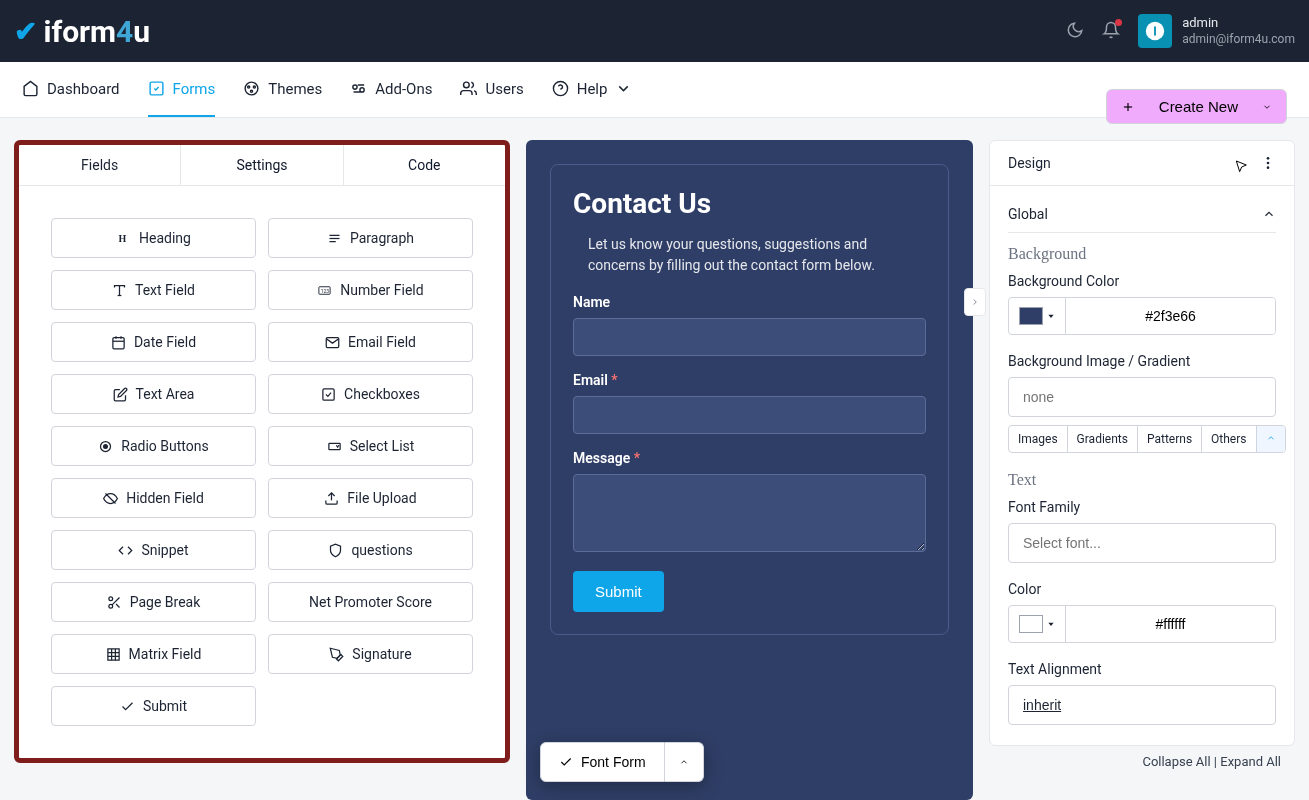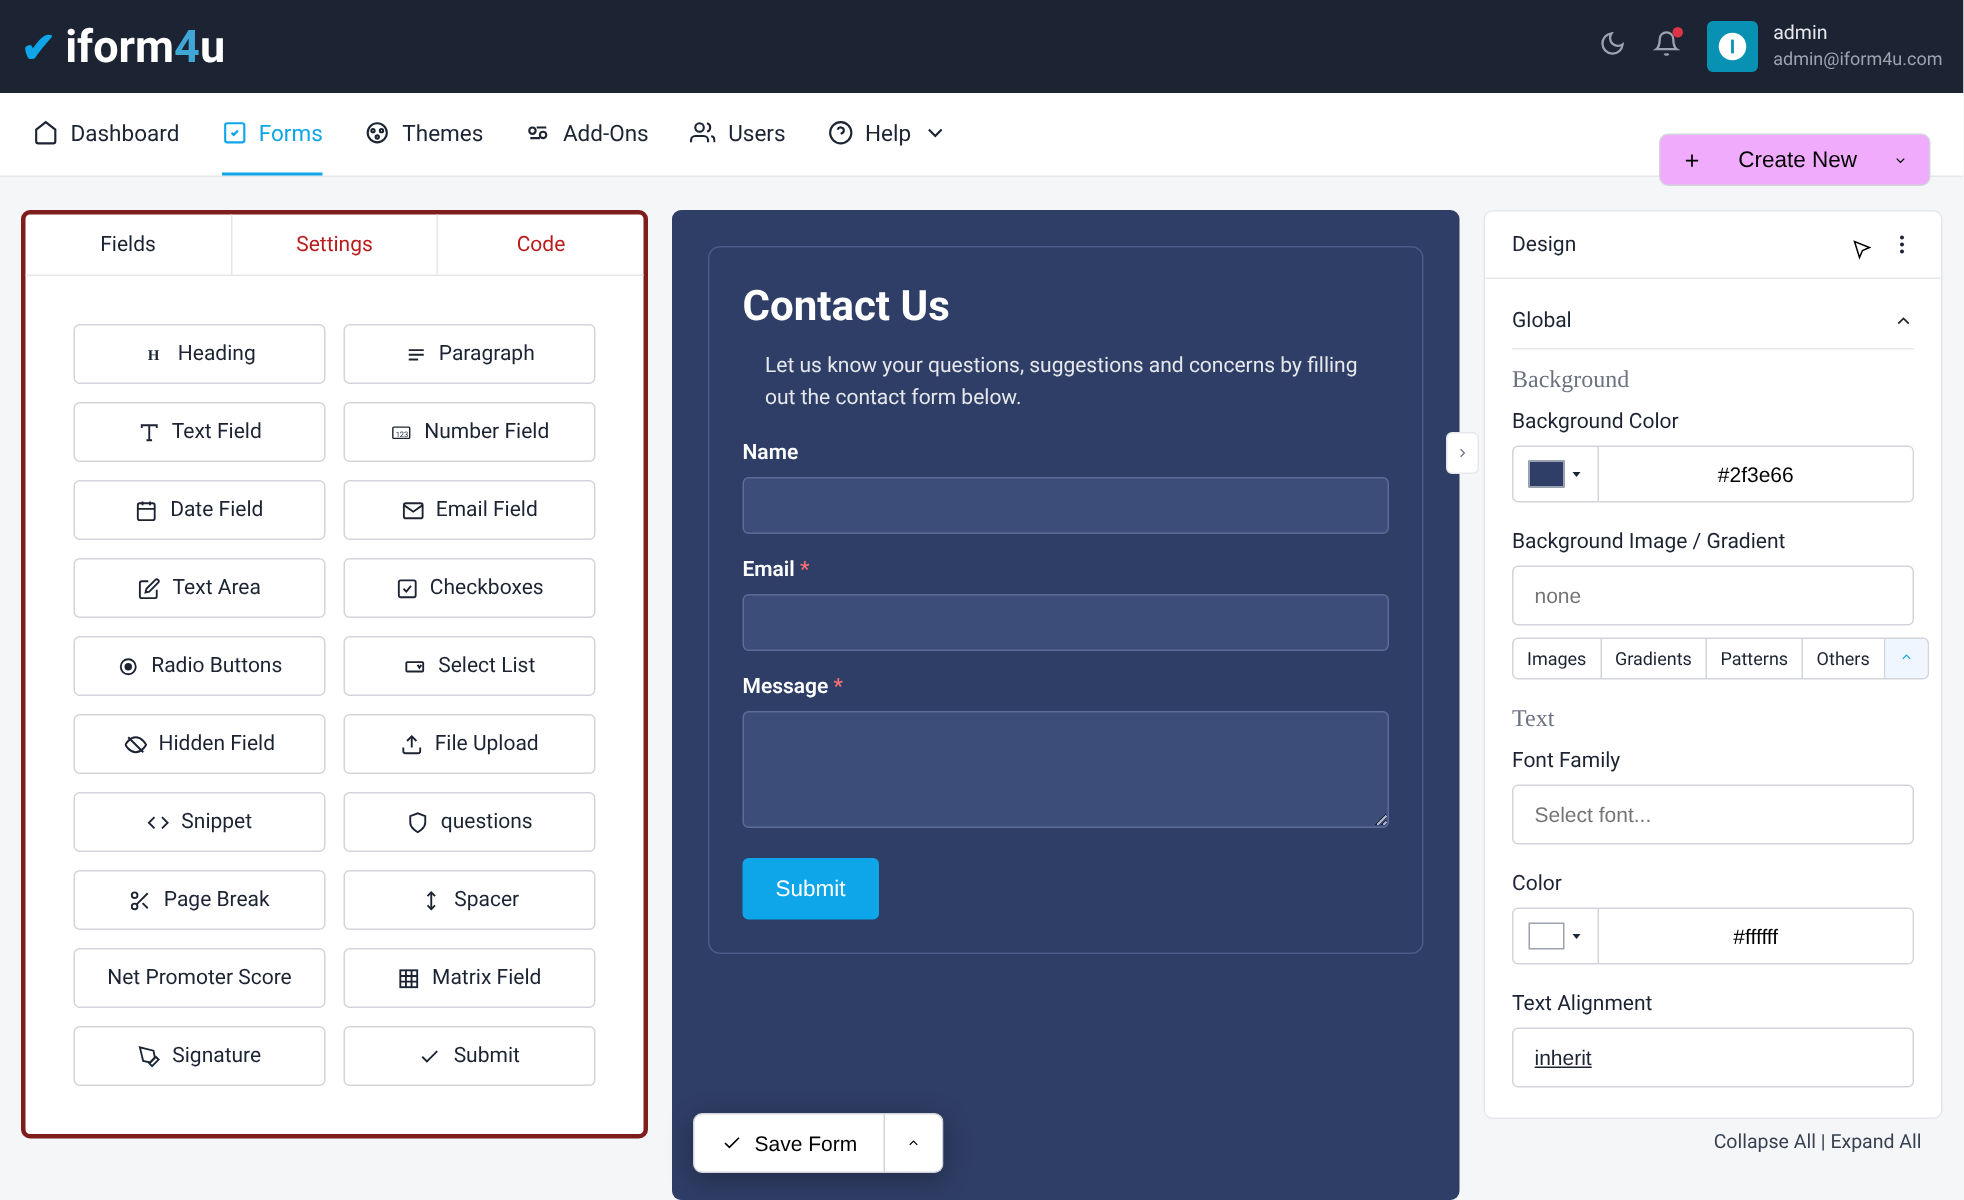--- a/index.html
+++ b/index.html
@@ -27,23 +27,23 @@
 .nav-items { display: flex; align-items: center; height: 100%; gap: 28px; }
 .nav-item { display: flex; align-items: center; gap: 8px; color: #1c2433; cursor: pointer; height: 100%; border-bottom: 2px solid transparent; font-size: 15px; }
 .nav-item.active { border-bottom-color: #0ea5e9; color: #0ea5e9; }
 .nav-item svg { width: 17px; height: 17px; stroke: currentColor; }
 .create-btn { border: 1px solid #d1d5db; background: #f0abfc; border-radius: 6px; padding: 8px 14px; display: flex; align-items: center; gap: 24px; cursor: pointer; font-size: 15px; margin-top: 34px; }
 
 
 .workspace { display: flex; gap: 16px; padding: 22px 14px 0; align-items: flex-start; }
 
 
-.left-panel { width: 418px; background: #fff; border: 3px solid #7f1d1d; border-radius: 6px; flex-shrink: 0; }
+.left-panel { width: 496px; background: #fff; border: 5px solid #7f1d1d; border-radius: 6px; flex-shrink: 0; }
 .left-tabs { display: flex; border-bottom: 1px solid #e5e7eb; }
-.left-tab { flex: 1; text-align: center; padding: 12px; cursor: pointer; color: #b91c1c; border-right: 1px solid #e5e7eb; }
+.left-tab { flex: 1; text-align: center; padding: 12px; cursor: pointer; color: #0f172a; border-right: 1px solid #e5e7eb; }
 .left-tab:last-child { border-right: none; }
 .left-tab.active { color: #1c2433; }
 .fields-grid { padding: 32px; display: grid; grid-template-columns: 1fr 1fr; gap: 12px; }
 .field-btn { border: 1px solid #d1d5db; background: #fff; border-radius: 4px; padding: 11px 8px; display: flex; align-items: center; justify-content: center; gap: 8px; cursor: pointer; font-size: 14px; color: #1c2433; }
 .field-btn svg { width: 15px; height: 15px; }
 
 
 .center-panel { flex: 1; background: #2f3e66; border-radius: 6px; padding: 24px; position: relative; min-height: 660px; }
 .form-container { border: 1px solid #4a5a8a; border-radius: 8px; padding: 22px; }
 .form-title { color: #fff; font-size: 28px; font-weight: 700; margin-bottom: 14px; }
@@ -293,28 +293,20 @@
       <div class="field-btn">
           <svg viewBox="0 0 24 24" fill="none" stroke="currentColor" stroke-width="2">
             <circle cx="6" cy="6" r="3"></circle>
             <circle cx="6" cy="18" r="3"></circle>
             <line x1="20" y1="4" x2="8.12" y2="15.88"></line>
             <line x1="14.47" y1="14.48" x2="20" y2="20"></line>
           </svg>
           <span>Page Break</span>
         </div>
       <div class="field-btn">
-          <svg viewBox="0 0 24 24" fill="none" stroke="currentColor" stroke-width="2">
-            <line x1="12" y1="3" x2="12" y2="21"></line>
-            <polyline points="8 7 12 3 16 7"></polyline>
-            <polyline points="8 17 12 21 16 17"></polyline>
-          </svg>
-          <span>Spacer</span>
-        </div>
-      <div class="field-btn">
           <span>Net Promoter Score</span>
         </div>
       <div class="field-btn">
           <svg viewBox="0 0 24 24" fill="none" stroke="currentColor" stroke-width="2">
             <rect x="3" y="3" width="18" height="18"></rect>
             <line x1="3" y1="9" x2="21" y2="9"></line>
             <line x1="3" y1="15" x2="21" y2="15"></line>
             <line x1="9" y1="3" x2="9" y2="21"></line>
             <line x1="15" y1="3" x2="15" y2="21"></line>
           </svg>
@@ -352,21 +344,21 @@
         <label class="form-label"><span>Message</span> <span class="req">*</span></label>
         <textarea class="form-input form-textarea" style=""></textarea>
       </div>
       <button class="submit-btn">Submit</button>
     </div>
     <div class="save-bar">
       <button class="save-form-btn">
         <svg width="14" height="14" viewBox="0 0 24 24" fill="none" stroke="currentColor" stroke-width="2">
             <polyline points="20 6 9 17 4 12"></polyline>
           </svg>
-        <span>Save Form</span>
+        <span>Font Form</span>
       </button>
       <button class="save-caret">
         <svg width="10" height="10" viewBox="0 0 24 24" fill="none" stroke="currentColor" stroke-width="2">
             <polyline points="18 15 12 9 6 15"></polyline>
           </svg>
       </button>
     </div>
     <div class="mid-toggle">
       <svg width="10" height="10" viewBox="0 0 24 24" fill="none" stroke="#6b7280" stroke-width="2">
           <polyline points="9 18 15 12 9 6"></polyline>

